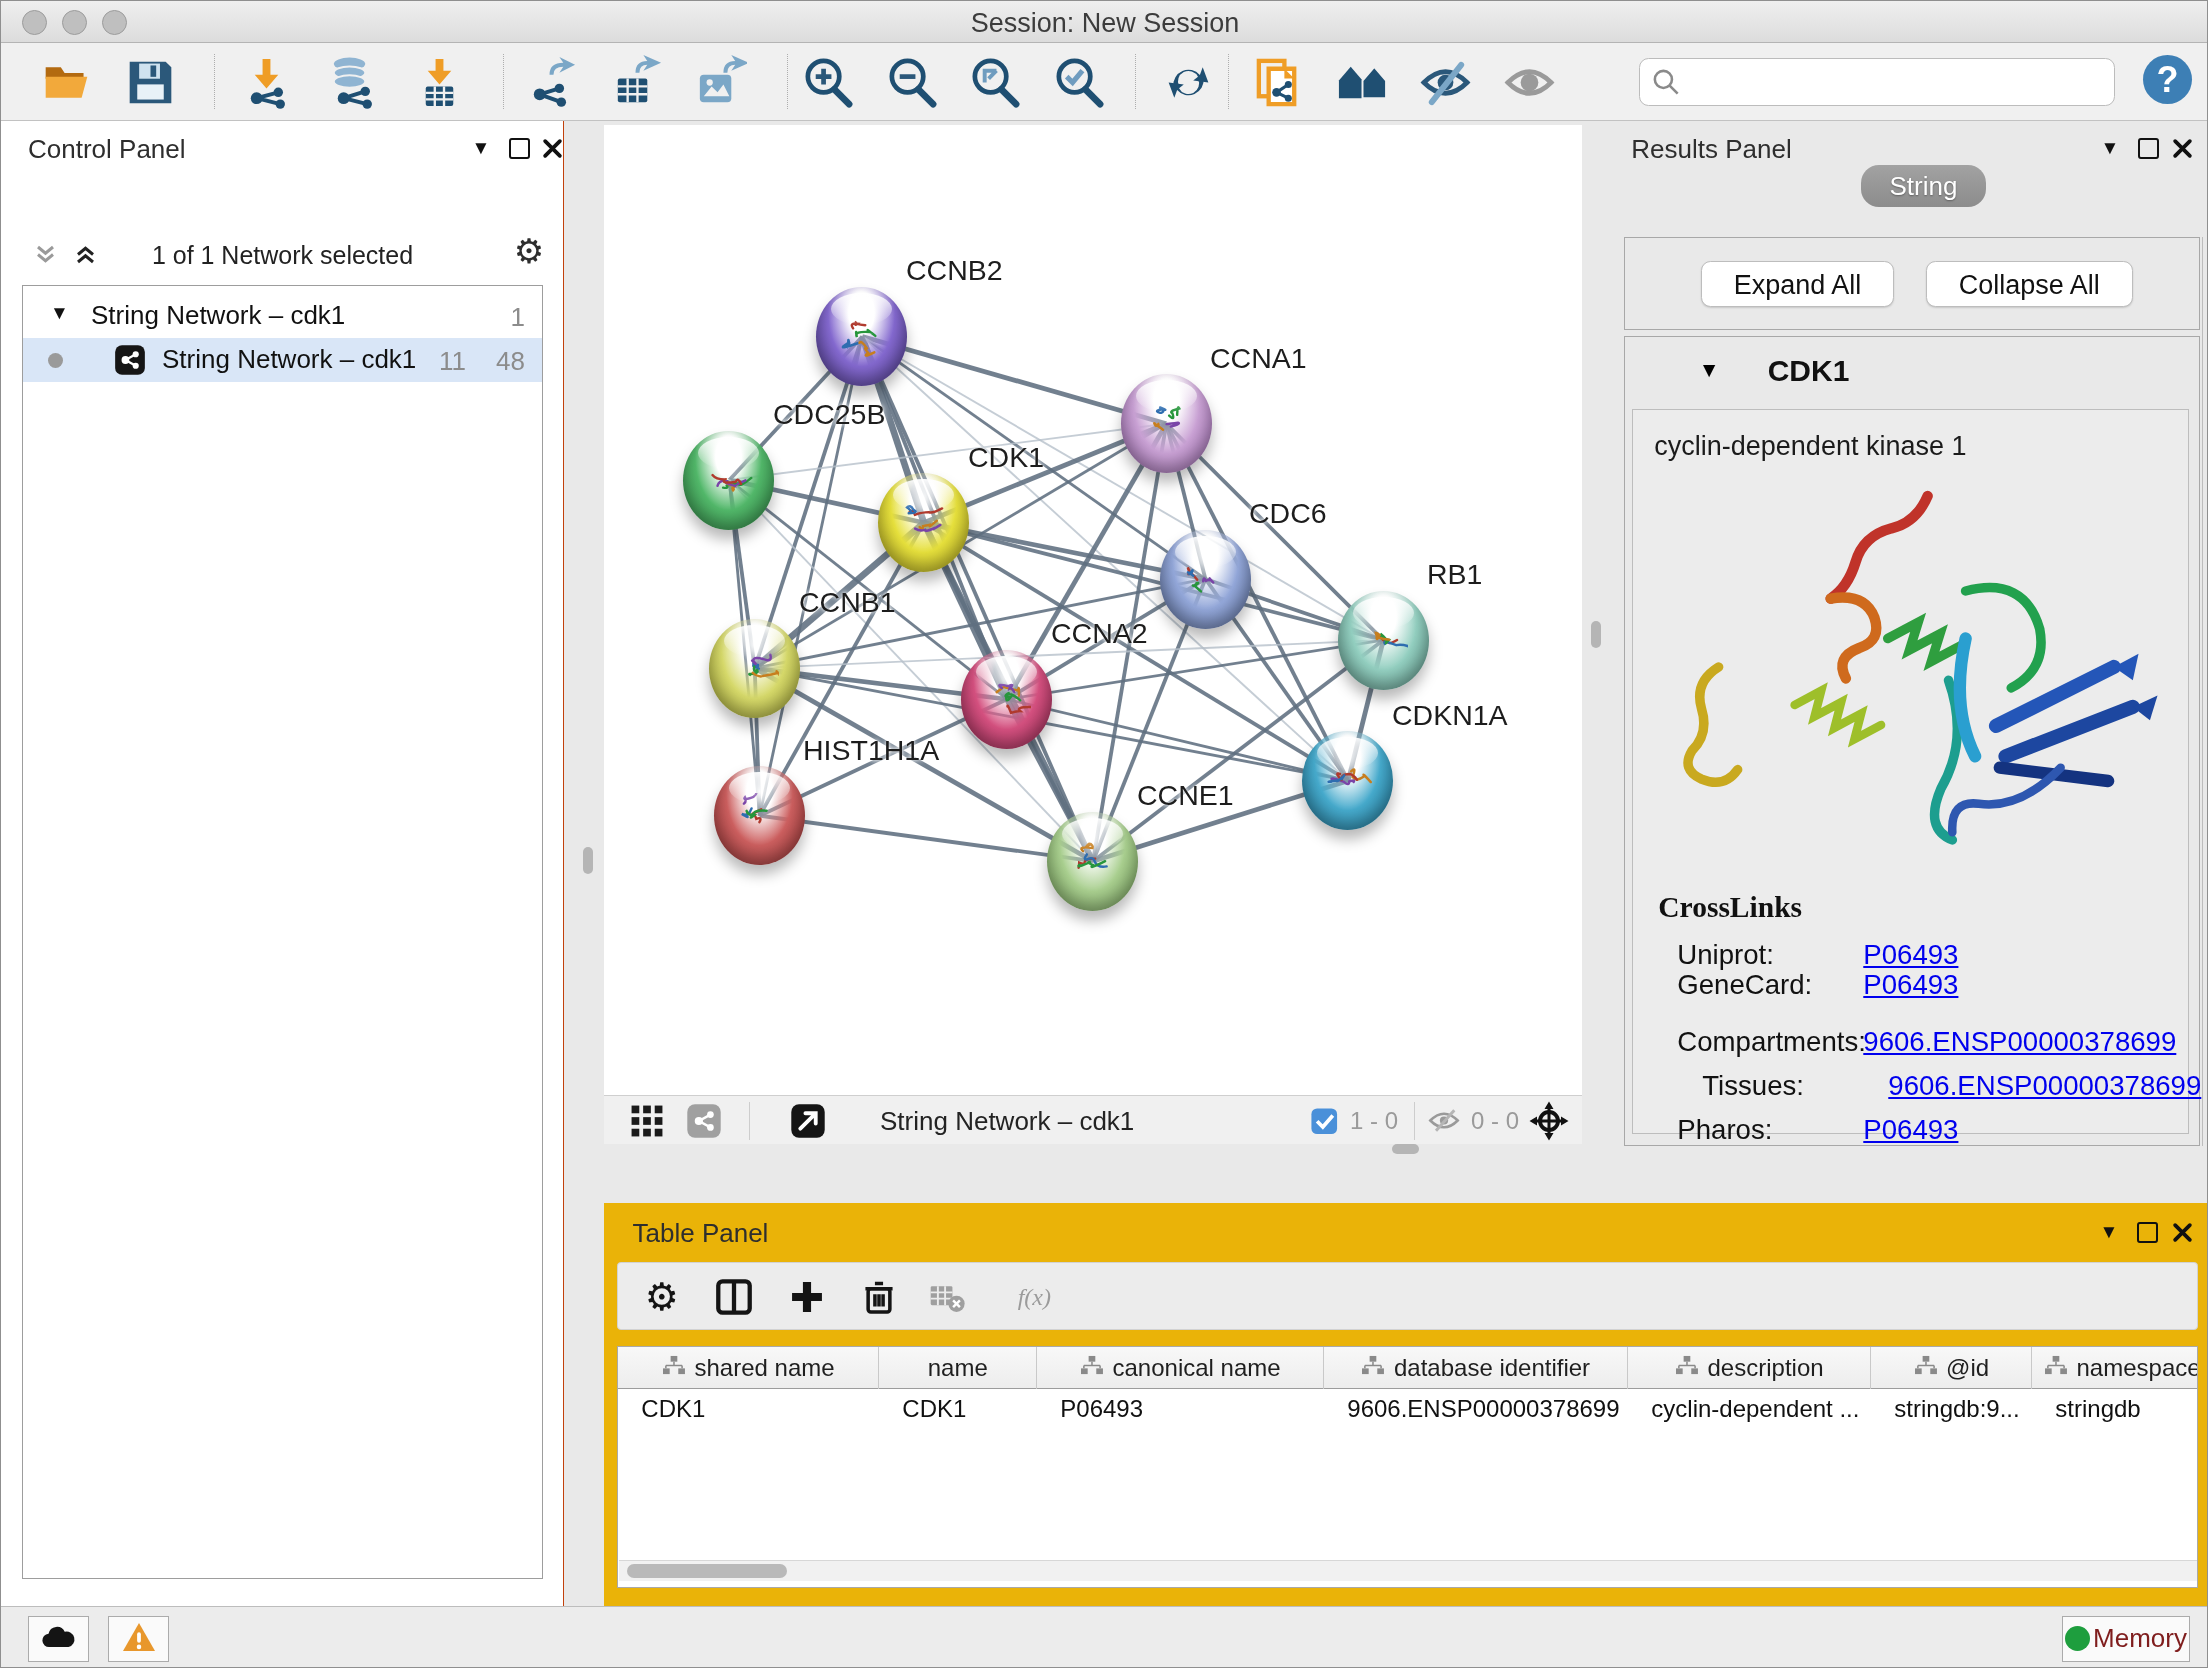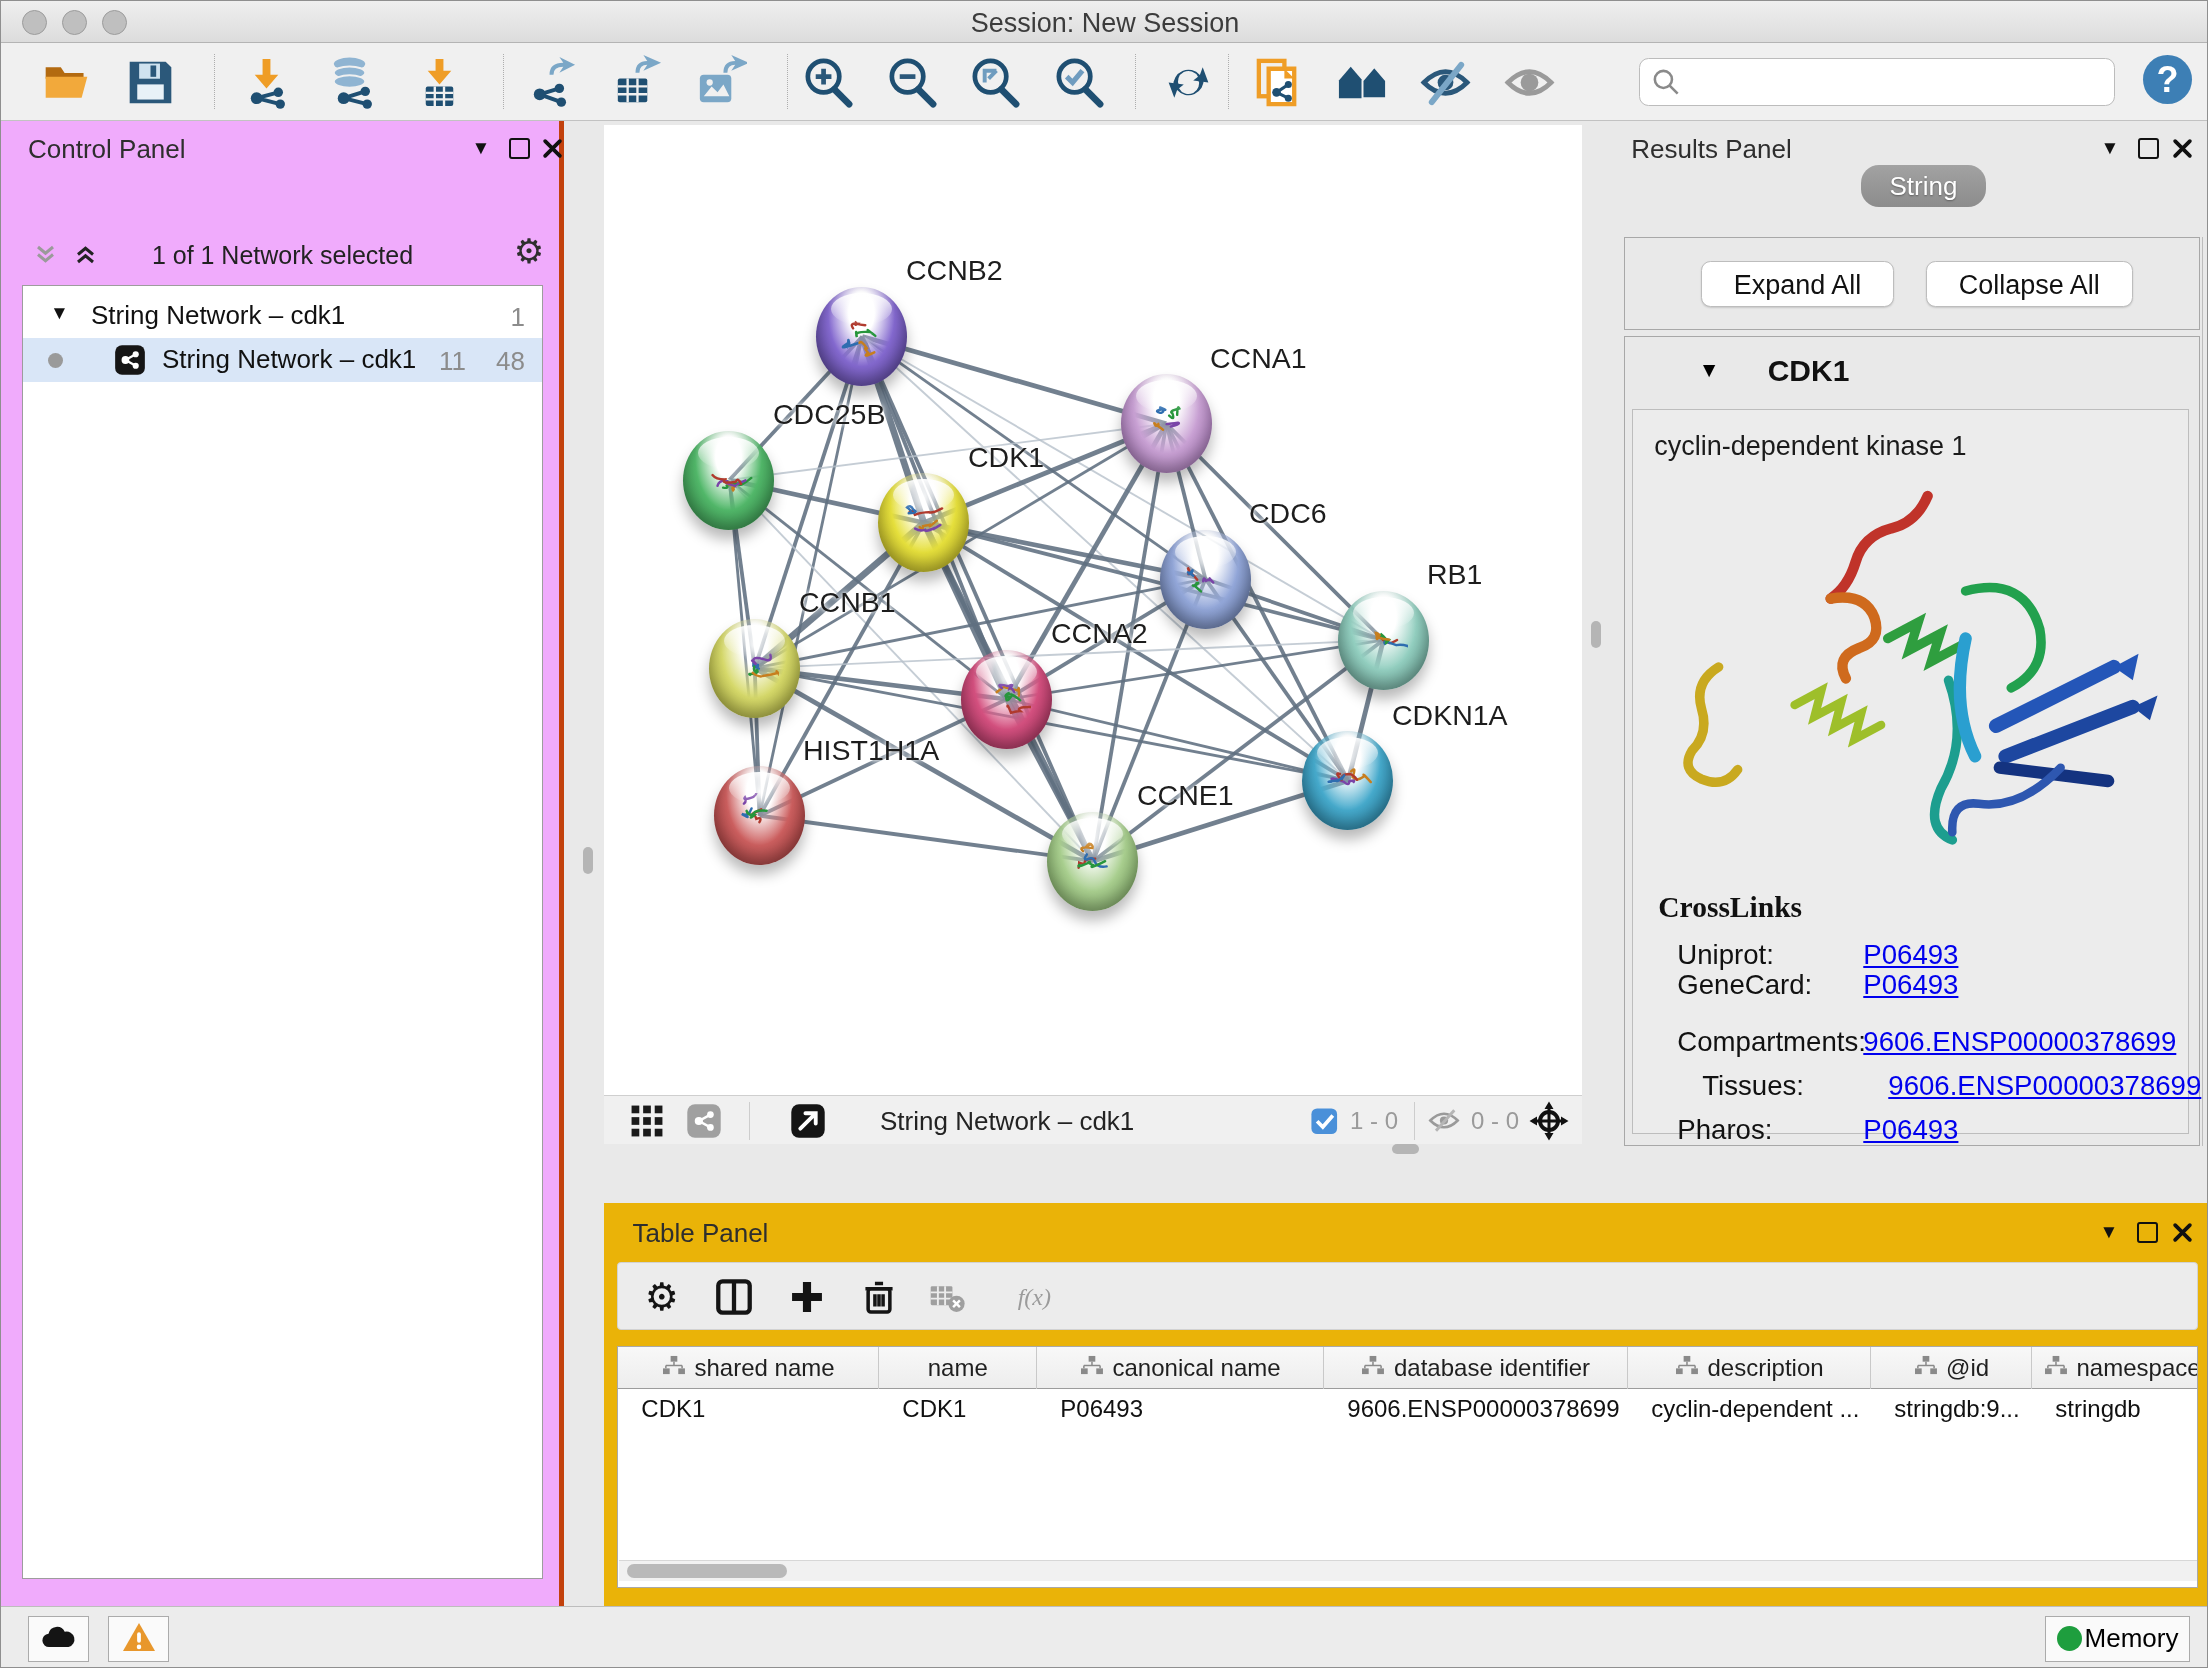--- a/index.html
+++ b/index.html
@@ -28,21 +28,21 @@
   .grip{position:absolute;background:#b5b5b5;border-radius:7.6px;}
 
   
   .seg{display:flex;}
   .seg .tab{background:#fff;border:1px solid #b5b5b5;margin-left:-1px;padding:0 27px;height:44px;line-height:44px;font-size:26px;color:#1c1c1c;white-space:nowrap;}
   .seg .tab:first-child{border-radius:8.6px 0 0 8.6px;margin-left:0;}
   .seg .tab:last-child{border-radius:0 8.6px 8.6px 0;}
   .seg .tab.active{background:linear-gradient(#a2a2a2,#8c8c8c);border-color:#8c8c8c;color:#fff;text-shadow:0 1px 1.9px rgba(0,0,0,.35);}
 
   
-  #control-panel{position:absolute;left:0;top:120px;width:563px;height:1486px;background:#f0abfc;border-right:5px solid #c2410c;}
+  #control-panel{position:absolute;left:0;top:120px;width:563px;height:1486px;background:#ffffff;border-right:1px solid #c2410c;}
   #cp-title{position:absolute;left:27px;top:13.3px;}
   #cp-tabs{position:absolute;left:68px;top:49px;}
   #cp-selrow{position:absolute;left:0;top:112px;width:563px;height:44px;}
   #cp-selstatus{position:absolute;left:0;right:0;text-align:center;top:7.6px;font-size:25px;color:#222;}
   #cp-tree{position:absolute;left:21px;top:164px;width:521px;height:1294px;background:#fff;border:1.9px solid #9d9d9d;}
   .tree-row{position:relative;width:100%;height:44px;font-size:26px;color:#111;}
   .tree-row .cnt{position:absolute;right:17px;top:8.6px;color:#8c8c8c;}
   .tree-row .cnt2{position:absolute;right:76px;top:8.6px;color:#8c8c8c;}
   #tree-row-network{background:#d9e6f7;}
 
@@ -88,21 +88,21 @@
   .th{position:relative;height:42px;border-right:1px solid #c9c9c9;display:flex;align-items:center;justify-content:center;gap:9.5px;font-size:24px;color:#1f1f1f;}
   #trow{position:absolute;left:0;top:44px;height:38px;display:flex;}
   .td{height:38px;font-size:24px;color:#111;padding:3.8px 0 0 23px;white-space:nowrap;overflow:hidden;}
   #hscroll{position:absolute;left:1px;top:213px;width:1578px;height:21px;background:#f1f1f1;border-top:1px solid #d7d7d7;}
   #hthumb{position:absolute;left:7.6px;top:2.9px;width:160px;height:14.3px;border-radius:7.6px;background:#b9b9b9;}
   #tp-tabs{position:absolute;left:519px;top:399px;}
 
   
   #statusbar{position:absolute;left:0;top:1605px;width:2208px;height:63px;background:#ececec;border-top:1px solid #bdbdbd;}
   .sb-btn{position:absolute;top:8.6px;width:61px;height:46px;background:#fafafa;border:1.9px solid #ababab;display:flex;align-items:center;justify-content:center;}
-  #memory-btn{position:absolute;right:19px;top:8.6px;width:145px;height:46px;background:#fafafa;border:1.9px solid #ababab;display:flex;align-items:center;justify-content:center;gap:3px;font-size:26px;color:#000000;}
+  #memory-btn{position:absolute;right:19px;top:8.6px;width:128px;height:46px;background:#fafafa;border:1.9px solid #ababab;display:flex;align-items:center;justify-content:center;gap:3px;font-size:26px;color:#7f1d1d;}
   #memory-dot{width:25px;height:25px;border-radius:50%;}
 </style>
 </head>
 <body>
 
 <div id="window">
 
   <div id="titlebar">
     <span class="tl" style="left:21px"></span>
     <span class="tl" style="left:61px"></span>

